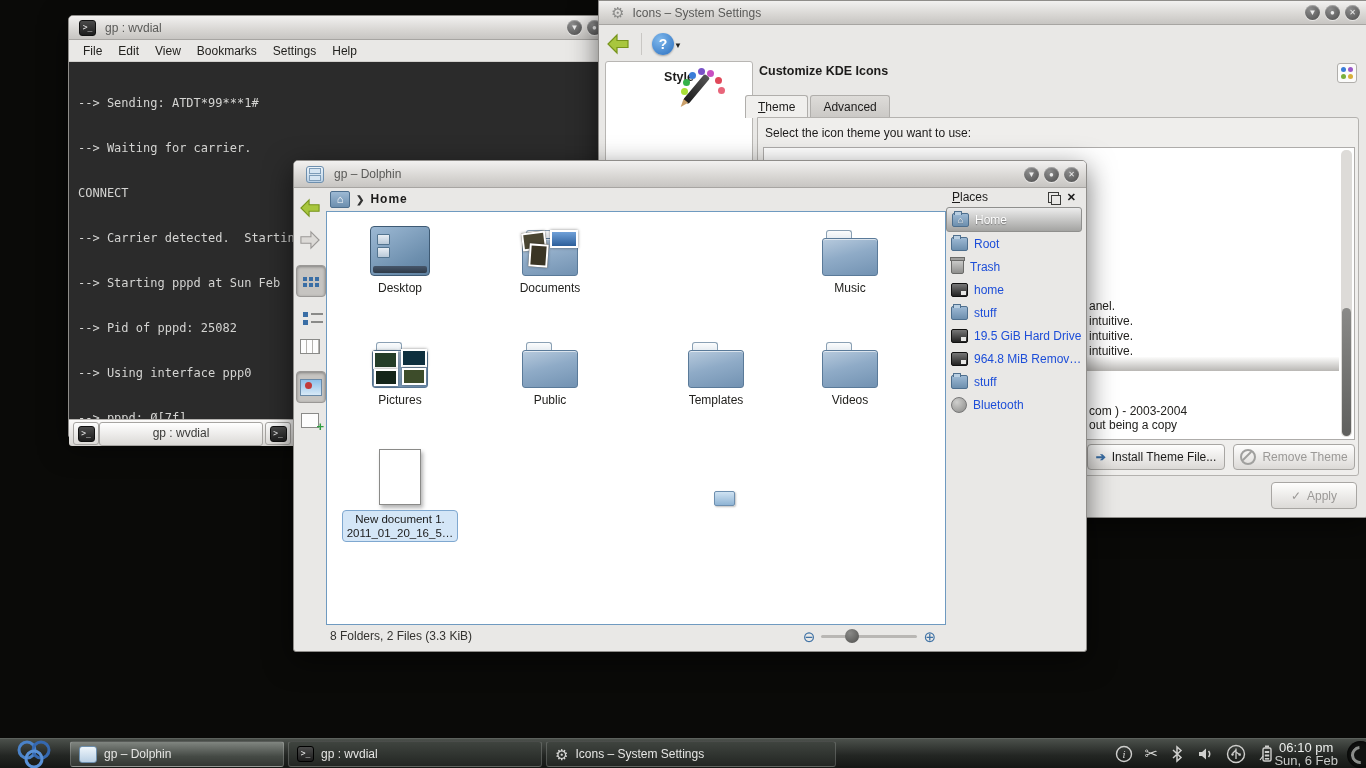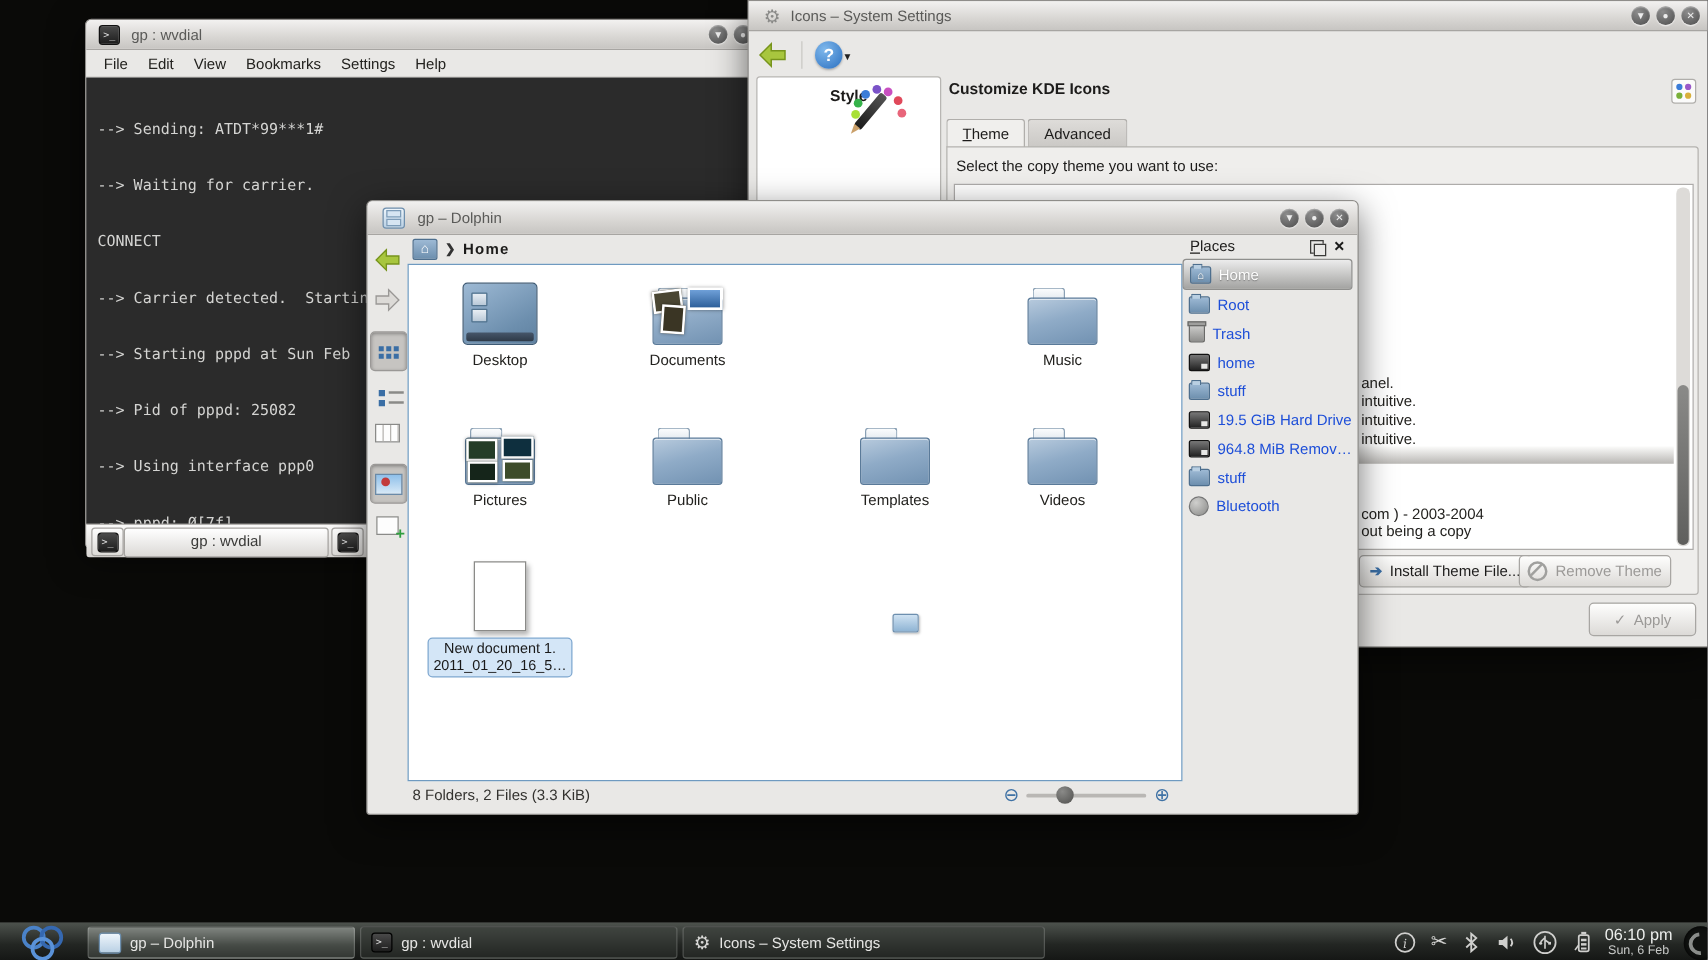--- a/index.html
+++ b/index.html
@@ -64,21 +64,21 @@
   .pencil::after{content:"";position:absolute;left:0;bottom:-7px;border-left:3.5px solid transparent;border-right:3.5px solid transparent;border-top:8px solid #caa06a;}
   .dot{position:absolute;width:7px;height:7px;border-radius:50%;}
   .style-label{font-size:12.5px;font-weight:bold;color:#1c1b1a;margin-top:2px;}
   .tools-ic{position:absolute;left:50%;top:120px;transform:translateX(-50%);width:40px;height:34px;
             background:linear-gradient(#efeeec,#cfcdca);border:1px solid #a8a6a3;border-radius:4px;}
   .tools-ic::before{content:"";position:absolute;left:6px;top:7px;width:9px;height:17px;background:#fdfdfd;border:1px solid #8a8886;border-radius:1px;}
   .tools-ic::after{content:"✕";position:absolute;right:5px;top:6px;font-size:16px;color:#8f8d8a;font-weight:bold;}
   .ss-heading{position:absolute;left:160px;top:63px;font-size:12.5px;font-weight:bold;color:#1c1b1a;}
   .overview-ic{position:absolute;right:10px;top:62px;width:18px;height:18px;background:#fbfbfa;border:1px solid #b0aeab;border-radius:3px;}
   .overview-ic i{position:absolute;width:5px;height:5px;border-radius:50%;}
-  .ss-tabs{position:absolute;left:158px;top:94px;display:flex;}
+  .ss-tabs{position:absolute;left:146px;top:94px;display:flex;}
   .ss-tab{height:22px;padding:0 12px;font-size:12px;line-height:22px;color:#1c1b1a;
           border:1px solid #b0aeab;border-bottom:none;border-radius:3px 3px 0 0;background:linear-gradient(#dedcd9,#cac8c5);margin-right:2px;}
   .ss-tab.active{background:#f0efed;font-weight:normal;}
   .uline-first::first-letter{text-decoration:underline;}
   .ss-group{position:absolute;left:158px;top:116px;width:600px;height:357px;background:#efeeec;
             border:1px solid #b4b2af;border-radius:0 3px 3px 3px;}
   .ss-select-label{position:absolute;left:166px;top:125px;font-size:12px;color:#1c1b1a;}
   .ss-list{position:absolute;left:164px;top:146px;width:590px;height:291px;background:#fff;border:1px solid #aeacaa;}
   .ss-scroll{position:absolute;right:2px;top:2px;bottom:2px;width:11px;background:#dddbd8;border-radius:5px;}
   .ss-thumb{position:absolute;left:1px;right:1px;top:55%;bottom:1px;background:linear-gradient(#8a8a88,#5f5f5d);border-radius:5px;}
@@ -172,21 +172,21 @@
   .task.inactive{background:linear-gradient(#3f443f,#232623);}
   .task-ic-dolphin{width:16px;height:15px;background:linear-gradient(#eef5fb,#b9d0e4);border:1px solid #6d8fae;border-radius:3px;flex:0 0 auto;}
   .task-ic-term{width:15px;height:14px;background:linear-gradient(#4a4a4a,#1d1d1d);border:1px solid #000;border-radius:3px;
                 color:#e8e8e8;font-size:8px;line-height:13px;text-align:center;font-family:"DejaVu Sans Mono",monospace;flex:0 0 auto;}
   .task-ic-gear{font-size:15px;color:#d8d8d6;flex:0 0 auto;line-height:1;}
   .tray{position:absolute;right:92px;display:flex;align-items:center;gap:12px;}
   .tray svg{display:block;}
   .tray-scissors{font-size:16px;color:#d6d6d4;line-height:1;}
   .clock{position:absolute;right:28px;text-align:center;color:#eceeec;line-height:13px;}
   .clock .t{font-size:13px;}
-  .clock .d{font-size:10px;color:#c8cac8;}
+  .clock .d{font-size:13px;color:#c8cac8;}
   .cashew{position:absolute;right:-8px;top:2px;width:27px;height:27px;border-radius:50%;background:#101210;
           box-shadow:inset 0 0 4px #000;}
   .cashew::after{content:"";position:absolute;left:4px;top:5px;width:12px;height:12px;border:3px solid transparent;
                  border-left-color:#8a8d8a;border-bottom-color:#8a8d8a;border-radius:50%;transform:rotate(40deg);}
 </style>
 </head>
 <body>
 
 <div id="screen">
   <div id="wallpaper"></div>
@@ -287,40 +287,40 @@
         <i style="left:10px;top:3px;background:#9a58c8"></i>
       <i style="left:3px;top:10px;background:#7ab03a"></i>
         <i style="left:10px;top:10px;background:#d8b03a"></i>
     </div>
 
     <div class="ss-tabs">
       <span class="ss-tab active uline-first">Theme</span>
       <span class="ss-tab">Advanced</span>
     </div>
     <div class="ss-group"></div>
-    <div class="ss-select-label">Select the copy theme you want to use:</div>
+    <div class="ss-select-label">Select the icon theme you want to use:</div>
 
     <div class="ss-list">
       <div class="ss-scroll">
           <div class="ss-thumb"></div>
         </div>
     </div>
     <div class="ss-frag" style="left:490px;top:298px">anel.</div>
     <div class="ss-frag" style="left:490px;top:313px">intuitive.</div>
     <div class="ss-frag" style="left:490px;top:328px">intuitive.</div>
     <div class="ss-frag" style="left:490px;top:343px">intuitive.</div>
     <div class="ss-gradbar"></div>
     <div class="ss-frag" style="left:490px;top:403px">com ) - 2003-2004</div>
     <div class="ss-frag" style="left:490px;top:417px">out being a copy</div>
 
     <div class="btn uline-first" style="position:absolute;left:488px;top:443px;width:136px;height:24px">
       <span style="color:#3a6ea5;font-weight:bold">➔</span>
       <span>Install Theme File...</span>
     </div>
-    <div class="btn disabled uline-first" style="position:absolute;left:616px;top:443px;width:120px;height:24px">
+    <div class="btn disabled uline-first" style="position:absolute;left:634px;top:443px;width:120px;height:24px">
       <span class="noentry"></span>
       <span>Remove Theme</span>
     </div>
     <div class="btn disabled" style="position:absolute;left:672px;top:481px;width:84px;height:25px">
       <span style="color:#9b9997">✓</span>
       <span>Apply</span>
     </div>
   </div>
 
   <div class="window" id="win-dolphin">

